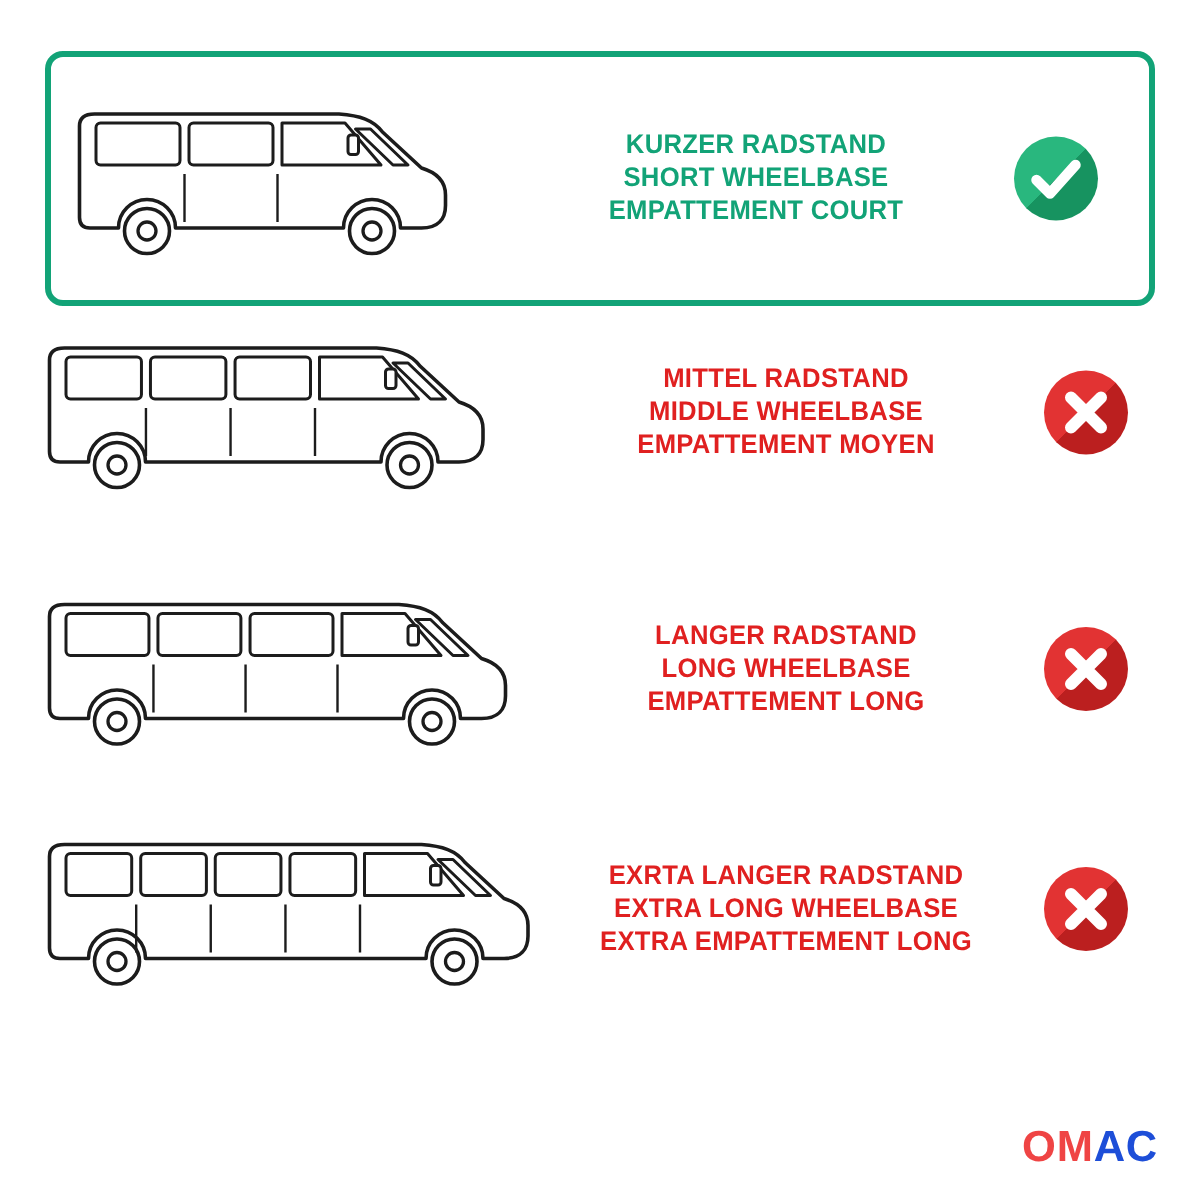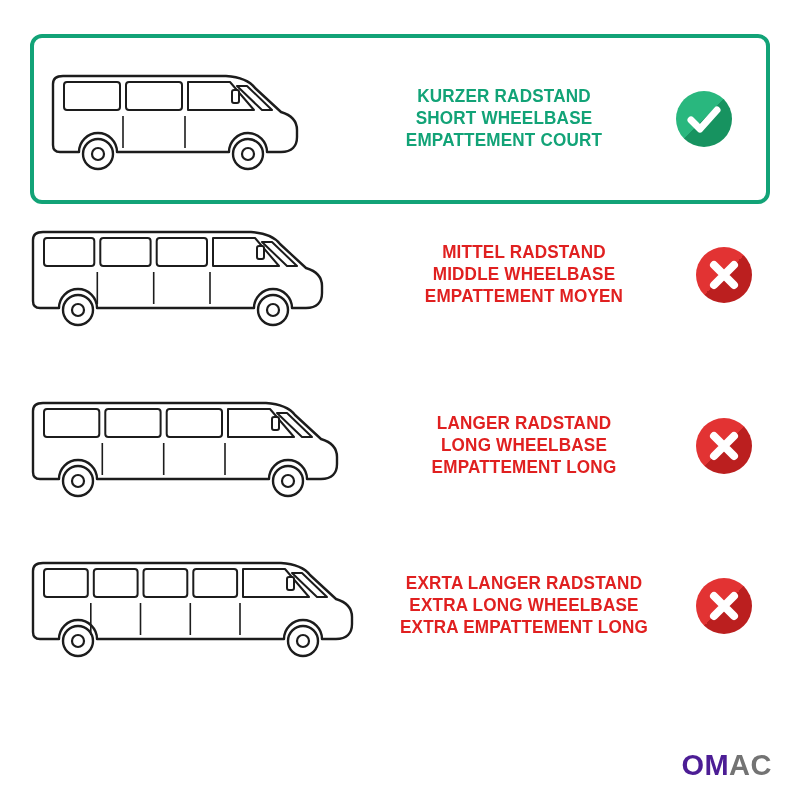--- a/index.html
+++ b/index.html
@@ -15,22 +15,22 @@
   .row[data-row="3"]{top:538px;height:136px}
   .van-box{flex:0 0 340px;display:flex;align-items:center}
   .row[data-row="0"] .van-box{flex:0 0 300px}
   .van-box svg{display:block}
   .labels{flex:1;text-align:center;transform:scaleX(0.95)}
   .line{font-size:18px;font-weight:bold;line-height:1.22;letter-spacing:0.2px;white-space:nowrap}
   .status-box{flex:0 0 92px;display:flex;justify-content:center}
   .badge{width:56px;height:56px;border-radius:50%;overflow:hidden}
   .badge svg{width:56px;height:56px;display:block}
   .logo{position:absolute;right:28px;bottom:18px;font-size:29px;font-weight:bold;letter-spacing:0.5px}
-  .logo .om{color:#4c1d95}
-  .logo .ac{color:#737373}
+  .logo .om{color:#ef4444}
+  .logo .ac{color:#1d4ed8}
 </style>
 </head>
 <body>
 
 <div class="poster">
 
   <section class="row" data-row="0" style="border-color: rgb(18, 163, 119);">
     <div class="van-box">
         <svg width="250" height="106" viewBox="0 0 250 106" xmlns="http://www.w3.org/2000/svg">
           <path d="M 13 10 L 176 10 C 190 11 199 14 205 22 L 231 46 C 241 49 247 55 247 64 L 247 71 C 247 80 242 86 231 86 L 217 86 A 19 19 0 0 0 179 86 L 67 86 A 19 19 0 0 0 29 86 L 10 86 Q 3 86 3 79 L 3 18 Q 3 10 13 10 Z" stroke="#1c1c1c" fill="none" stroke-width="2.4" stroke-linejoin="round"></path>

